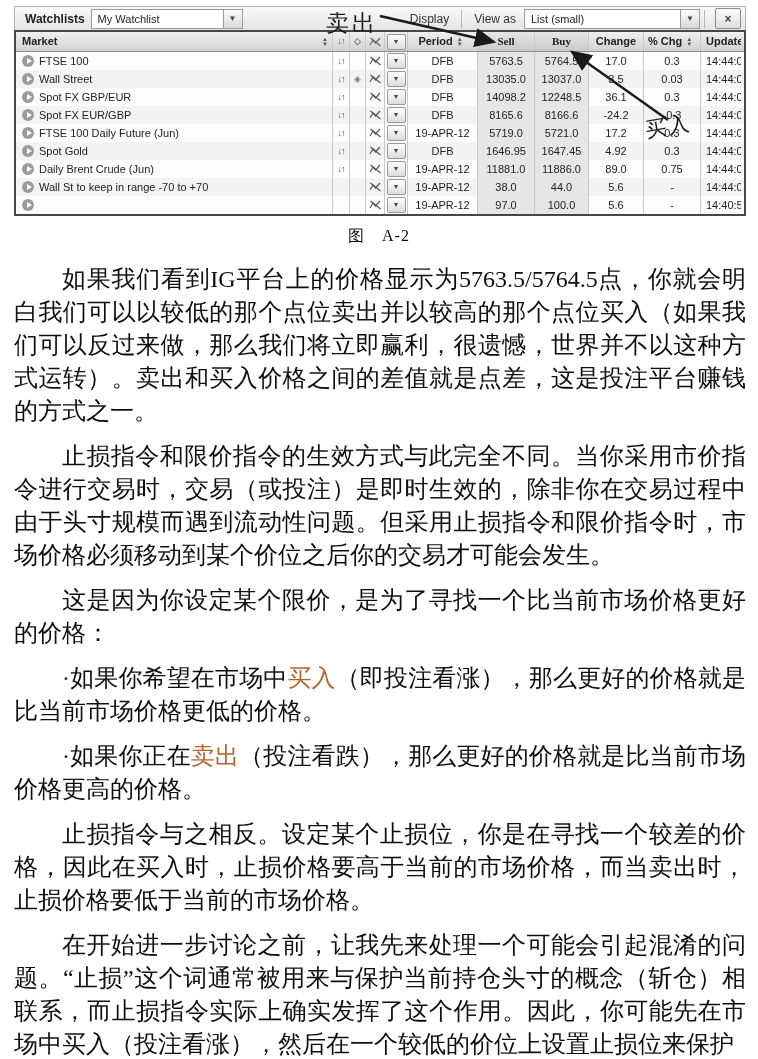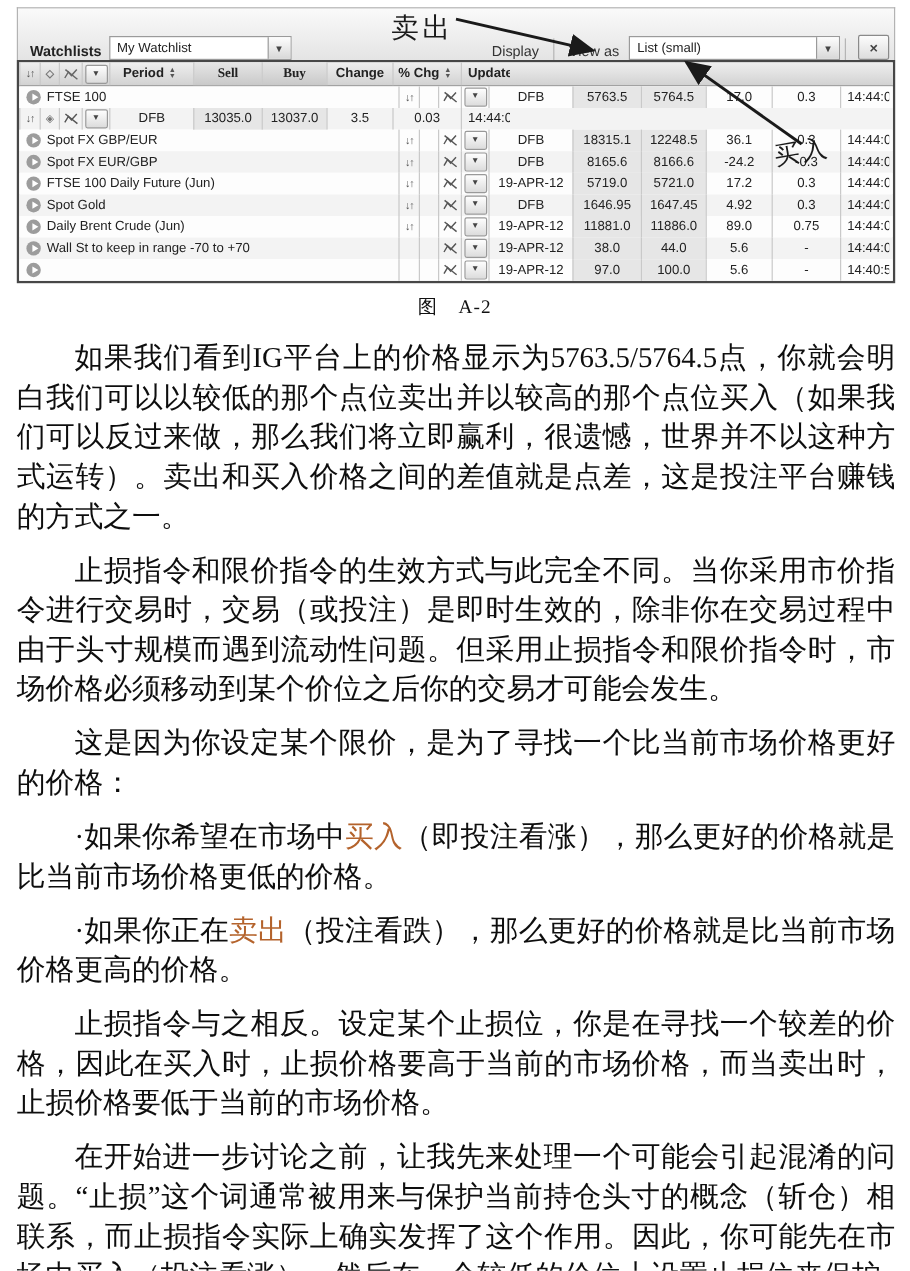--- a/index.html
+++ b/index.html
@@ -3,21 +3,21 @@
 <meta charset="utf-8">
 <style>
   html,body{margin:0;padding:0;}
   body{
     width:758px;height:1059px;overflow:hidden;background:#ffffff;
     font-family:"Liberation Sans",sans-serif;position:relative;
   }
   
   .figure{position:relative;margin:6px 12px 0 14px;}
   .topbar{
-    height:44px;display:flex;align-items:flex-end;
+    height:24px;display:flex;align-items:center;
     background:linear-gradient(#fafafa,#e4e4e4);
     border:1px solid #b3b3b3;border-bottom:none;
     padding:0 4px;box-sizing:border-box;color:#333;
   }
   .topbar .lbl{font-size:12px;font-weight:bold;color:#222;padding:0 6px;}
   .topbar .lbl2{font-size:12px;color:#333;padding:0 8px;}
   .select{
     display:flex;align-items:stretch;height:20px;background:#fff;
     border:1px solid #9a9a9a;box-sizing:border-box;
   }
@@ -104,20 +104,27 @@
     <div class="select sel-view">
       <span class="val" style="flex:1">List (small)</span>
       <span class="db">▼</span>
     </div>
     <span class="vsep"></span>
     <div class="xbtn">×</div>
   </div>
 
   <div class="grid">
     <div class="thead">
+      <div class="cell c-market">
+        <span>Market</span>
+        <span class="sort">
+            <i>▲</i>
+            <i>▼</i>
+          </span>
+      </div>
       <div class="cell c-i1">
           <span class="ud">↓↑</span>
         </div>
       <div class="cell c-i2">
           <span class="tg">◇</span>
         </div>
       <div class="cell c-i3">
         <svg width="13" height="12" viewBox="0 0 13 12">
             <path d="M1 9 L4 4 L6.5 7 L11 2" stroke="#666" stroke-width="1.2" fill="none"></path>
             <path d="M1.5 2 L11.5 10" stroke="#666" stroke-width="1.2"></path>
@@ -168,20 +175,26 @@
         </div>
       <div class="cell c-period">DFB</div>
       <div class="cell c-sell">5763.5</div>
       <div class="cell c-buy">5764.5</div>
       <div class="cell c-chg">17.0</div>
       <div class="cell c-pct">0.3</div>
       <div class="cell c-upd">14:44:0</div>
     </div>
 
     <div class="trow">
+      <div class="cell c-market">
+          <span class="playc">
+            <i></i>
+          </span>
+          <span>Wall Street</span>
+        </div>
       <div class="cell c-i1">
           <span class="ud">↓↑</span>
         </div>
       <div class="cell c-i2">
           <span class="tg">◈</span>
         </div>
       <div class="cell c-i3">
           <svg width="13" height="12" viewBox="0 0 13 12">
             <path d="M1 9 L4 4 L6.5 7 L11 2" stroke="#555" stroke-width="1.2" fill="none"></path>
             <path d="M1.5 2 L11.5 10" stroke="#555" stroke-width="1.2"></path>
@@ -212,21 +225,21 @@
       <div class="cell c-i3">
           <svg width="13" height="12" viewBox="0 0 13 12">
             <path d="M1 9 L4 4 L6.5 7 L11 2" stroke="#555" stroke-width="1.2" fill="none"></path>
             <path d="M1.5 2 L11.5 10" stroke="#555" stroke-width="1.2"></path>
           </svg>
         </div>
       <div class="cell c-i4">
           <span class="dbtn">▼</span>
         </div>
       <div class="cell c-period">DFB</div>
-      <div class="cell c-sell">18315.1</div>
+      <div class="cell c-sell">14098.2</div>
       <div class="cell c-buy">12248.5</div>
       <div class="cell c-chg">36.1</div>
       <div class="cell c-pct">0.3</div>
       <div class="cell c-upd">14:44:0</div>
     </div>
 
     <div class="trow">
       <div class="cell c-market">
           <span class="playc">
             <i></i>

